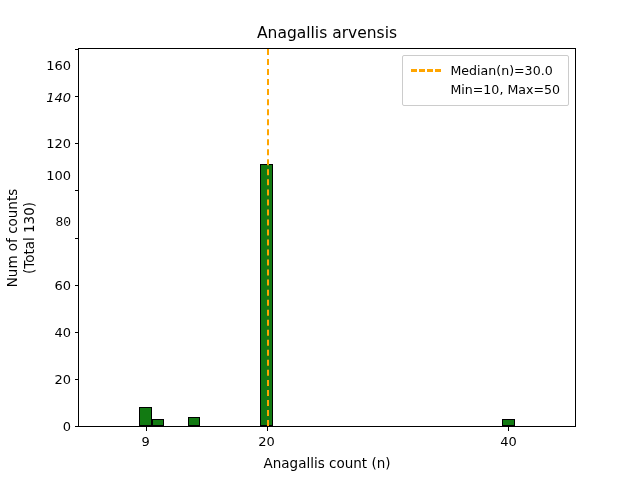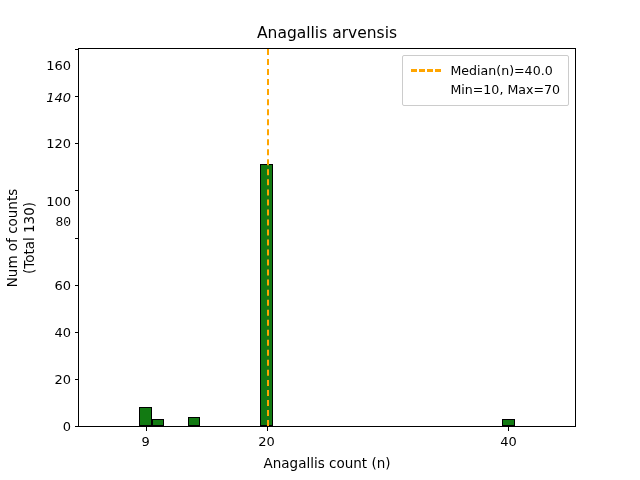--- a/index.html
+++ b/index.html
@@ -184,44 +184,44 @@
         <div class="ytick-label" style="top: 377px;">0</div>
         <div class="ytick" style="top: 329.875px;"></div>
         <div class="ytick-label" style="top: 329.875px;">20</div>
         <div class="ytick" style="top: 282.75px;"></div>
         <div class="ytick-label" style="top: 282.75px;">40</div>
         <div class="ytick" style="top: 235.625px;"></div>
         <div class="ytick-label" style="top: 235.625px; text-align: right;">60</div>
         <div class="ytick" style="top: 188.5px;"></div>
         <div class="ytick-label" style="top: 173px; font-family: Liberation Mono, monospace;">80</div>
         <div class="ytick" style="top: 141.375px;"></div>
-        <div class="ytick-label" style="top: 152px;">100</div>
+        <div class="ytick-label" style="top: 126px;">100</div>
         <div class="ytick" style="top: 94.25px;"></div>
         <div class="ytick-label" style="top: 94.25px;">120</div>
         <div class="ytick" style="top: 47.125px;"></div>
         <div class="ytick-label" style="top: 48px; font-style: italic;">140</div>
         <div class="ytick" style="top: 0px;"></div>
         <div class="ytick-label" style="top: 16px; margin-left: 35px;">160</div>
       </div>
     <div id="xticks-layer">
         <div class="xtick" style="left: 66.5366px;"></div>
         <div class="xtick-label" style="left: 66.5366px;">9</div>
         <div class="xtick" style="left: 187.512px;"></div>
         <div class="xtick-label" style="left: 187.512px;">20</div>
         <div class="xtick" style="left: 429.463px;"></div>
         <div class="xtick-label" style="left: 429.463px;">40</div>
       </div>
 
     <div id="legend">
       <div class="legend-row">
         <span class="legend-swatch"></span>
-        <span>Median(n)=40.0</span>
+        <span>Median(n)=30.0</span>
       </div>
       <div class="legend-row">
         <span class="legend-swatch blank"></span>
-        <span>Min=10, Max=70</span>
+        <span>Min=10, Max=50</span>
       </div>
     </div>
   </div>
 
   <div id="xlabel">Anagallis count (n)</div>
 
 </div>
 
 </body></html>

